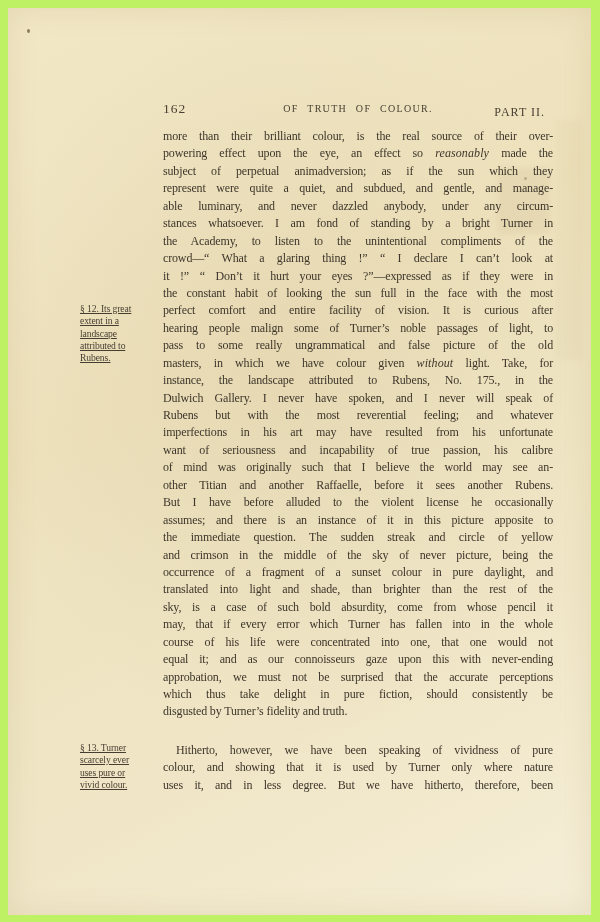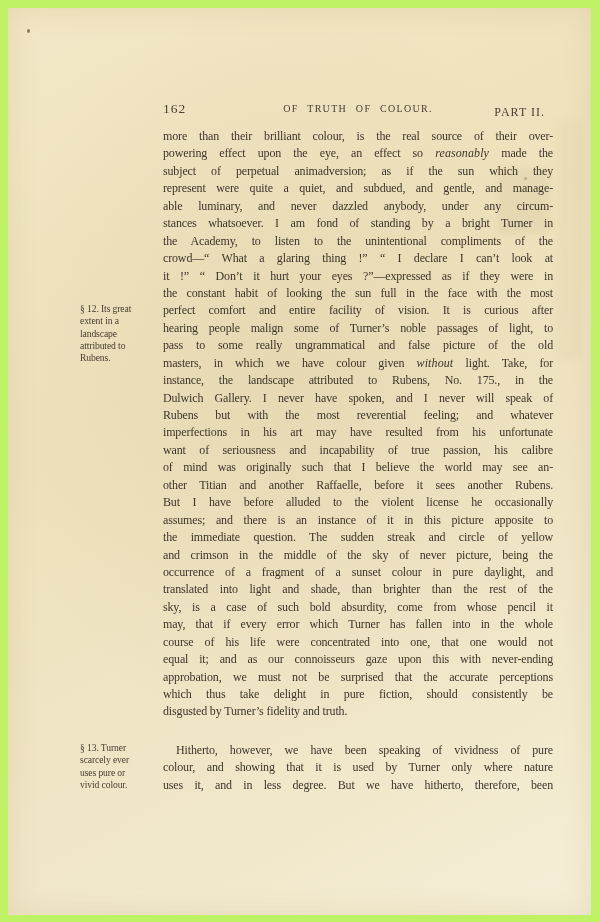--- a/index.html
+++ b/index.html
@@ -52,21 +52,21 @@
     height:17.45px;
     text-align:justify;text-align-last:justify;
   }
   .line.last{text-align-last:left;}
   .line.indent{text-indent:13px;margin-top:21px;}
   .line i{letter-spacing:0.1px;}
 
   .margin-note{
     position:absolute;left:80px;width:80px;
     font-size:9.6px;line-height:12.3px;letter-spacing:-0.1px;
-    color:#473e32;text-align:left;
+    color:#473e32;text-align:left;text-decoration:underline;
   }
   #margin-note-0{top:303px;}
   #margin-note-1{top:742px;}
 </style>
 </head>
 <body>
 
 <div class="canvas">
   <div class="paper"></div>
 

